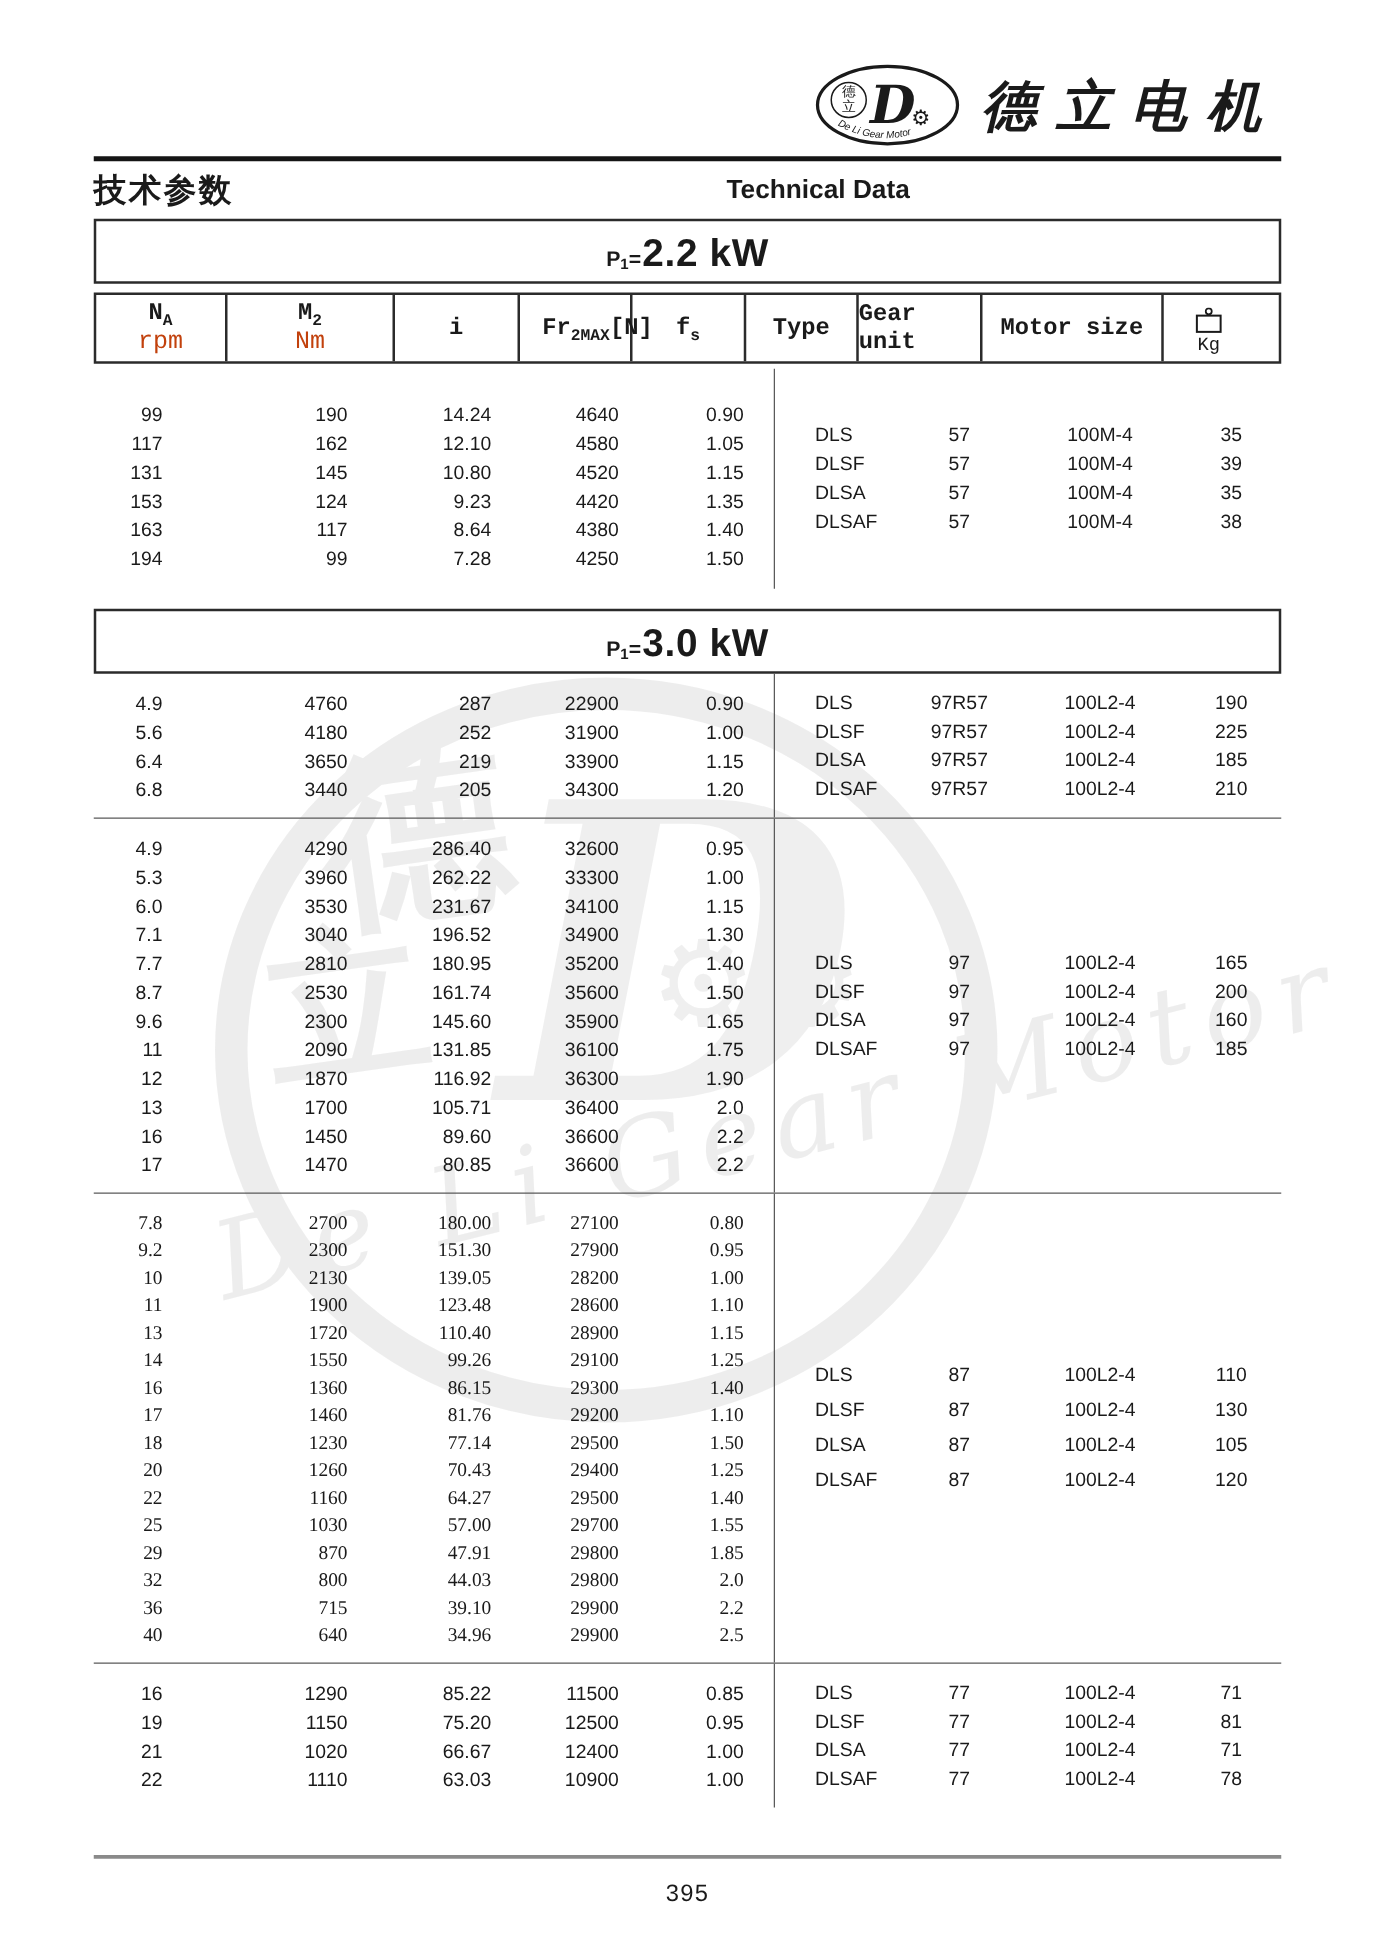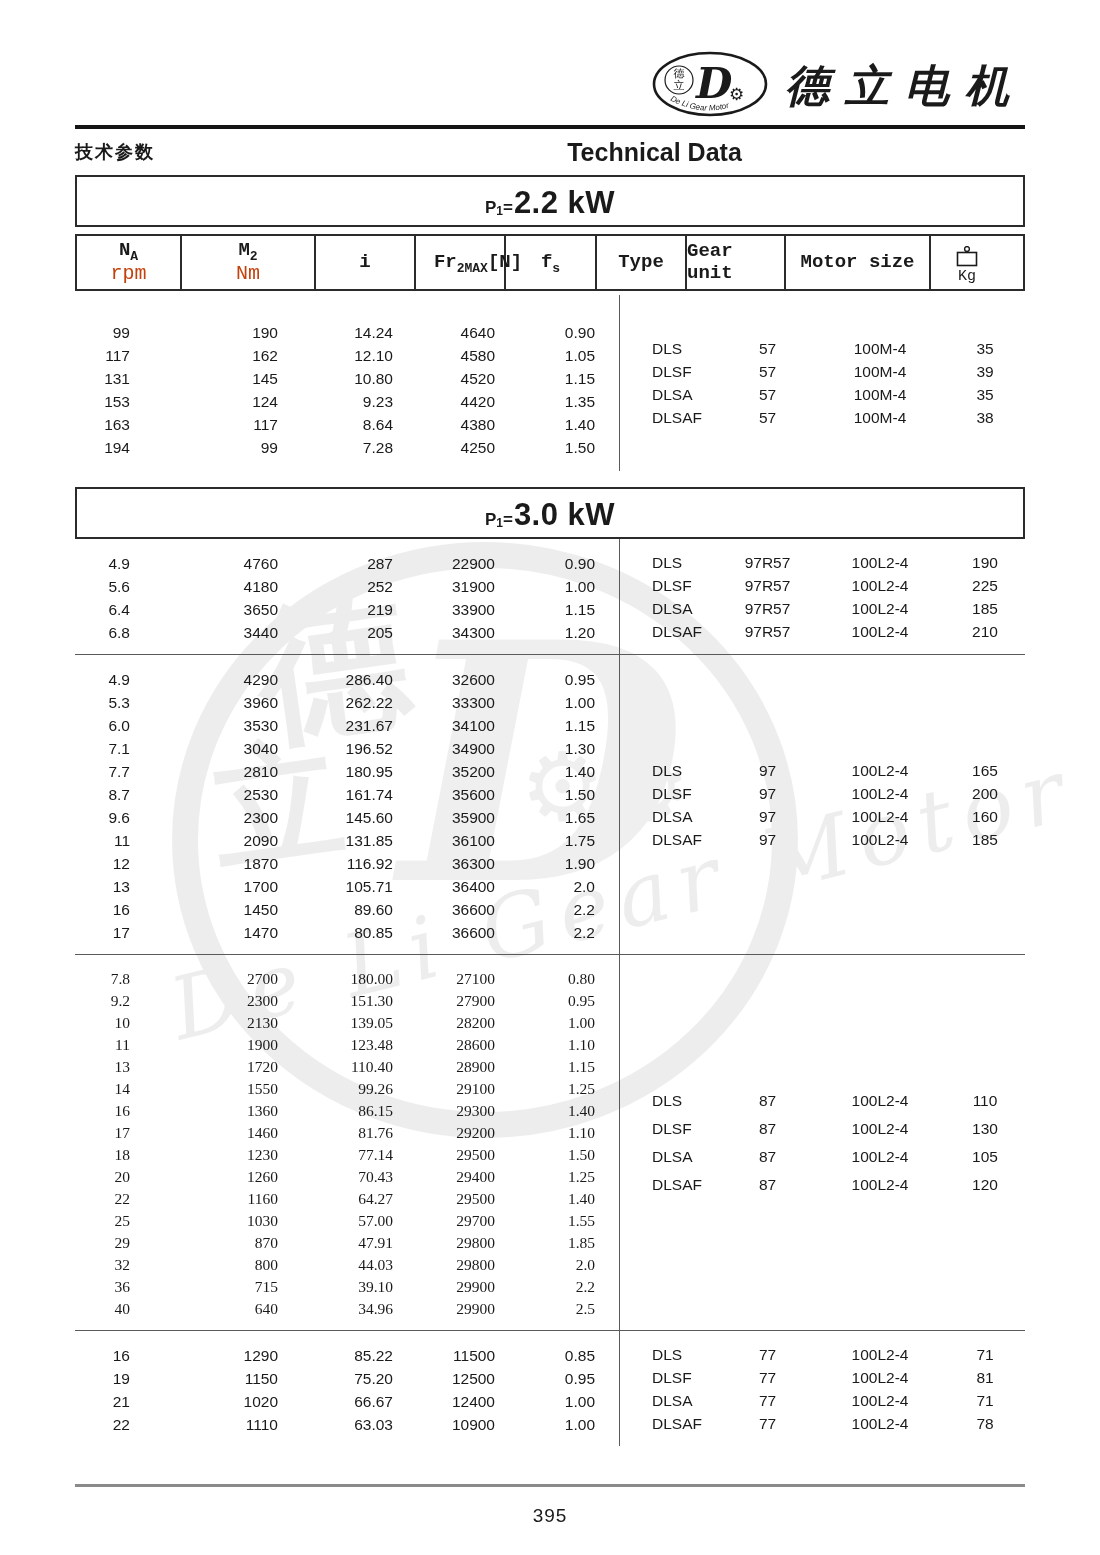--- a/index.html
+++ b/index.html
@@ -16,22 +16,22 @@
   
   .brand-row { display:flex; justify-content:flex-end; align-items:center; gap:14px; padding-top:50px; height:122px; }
   .brand-name {
     font-family:"DejaVu Serif", serif; font-weight:bold; font-style:italic;
     font-size:44px; letter-spacing:16px; white-space:nowrap; line-height:1;
   }
   .top-rule { height:4px; background:#151515; margin-top:3px; }
 
   
   .titles { position:relative; height:46px; display:flex; align-items:center; }
-  .title-cn { font-size:18px; font-weight:bold; letter-spacing:2px; }
-  .title-en { position:absolute; left:61%; transform:translateX(-50%); font-size:25px; font-weight:bold; }
+  .title-cn { font-size:26px; font-weight:bold; letter-spacing:2px; }
+  .title-en { position:absolute; left:61%; transform:translateX(-50%); font-size:21px; font-weight:bold; }
 
   
   .power-bar { border:2px solid #2b2b2b; height:52px; display:flex; align-items:flex-end; justify-content:center; padding-bottom:9px; }
   .pb-main { font-weight:bold; font-size:17px; line-height:1; }
   .pb-sub  { font-weight:bold; font-size:12px; line-height:1; position:relative; top:1px; }
   .pb-eq   { font-weight:bold; font-size:17px; line-height:1; }
   .pb-val  { font-weight:bold; font-size:31px; line-height:0.85; margin-left:1px; letter-spacing:0.5px; }
 
   
   .col-header { display:flex; border:2px solid #2b2b2b; margin-top:7px; height:57px; }

